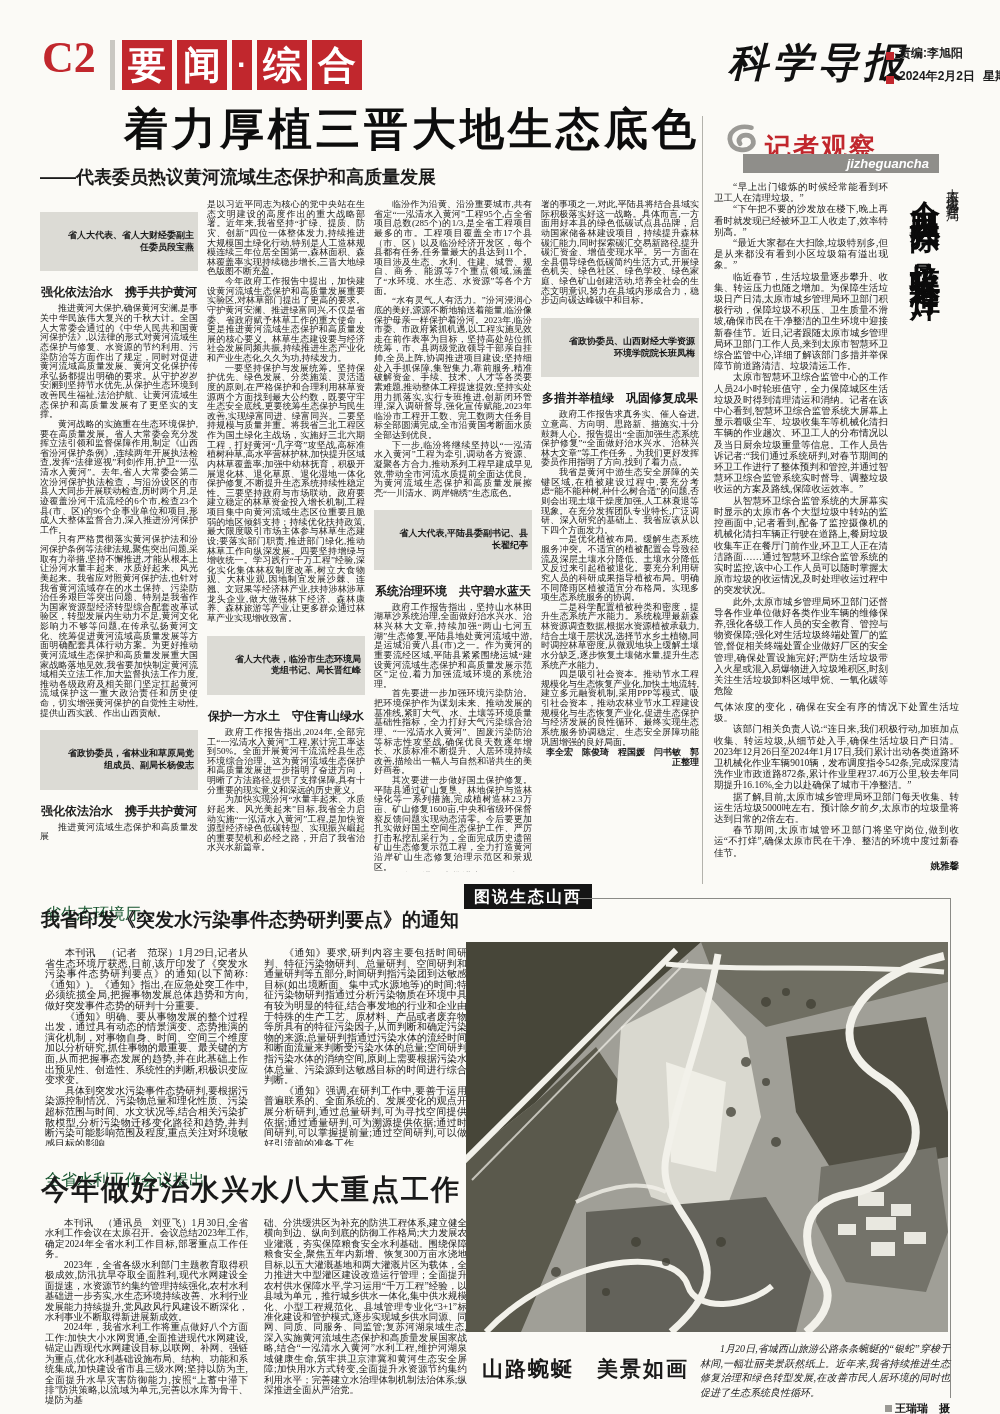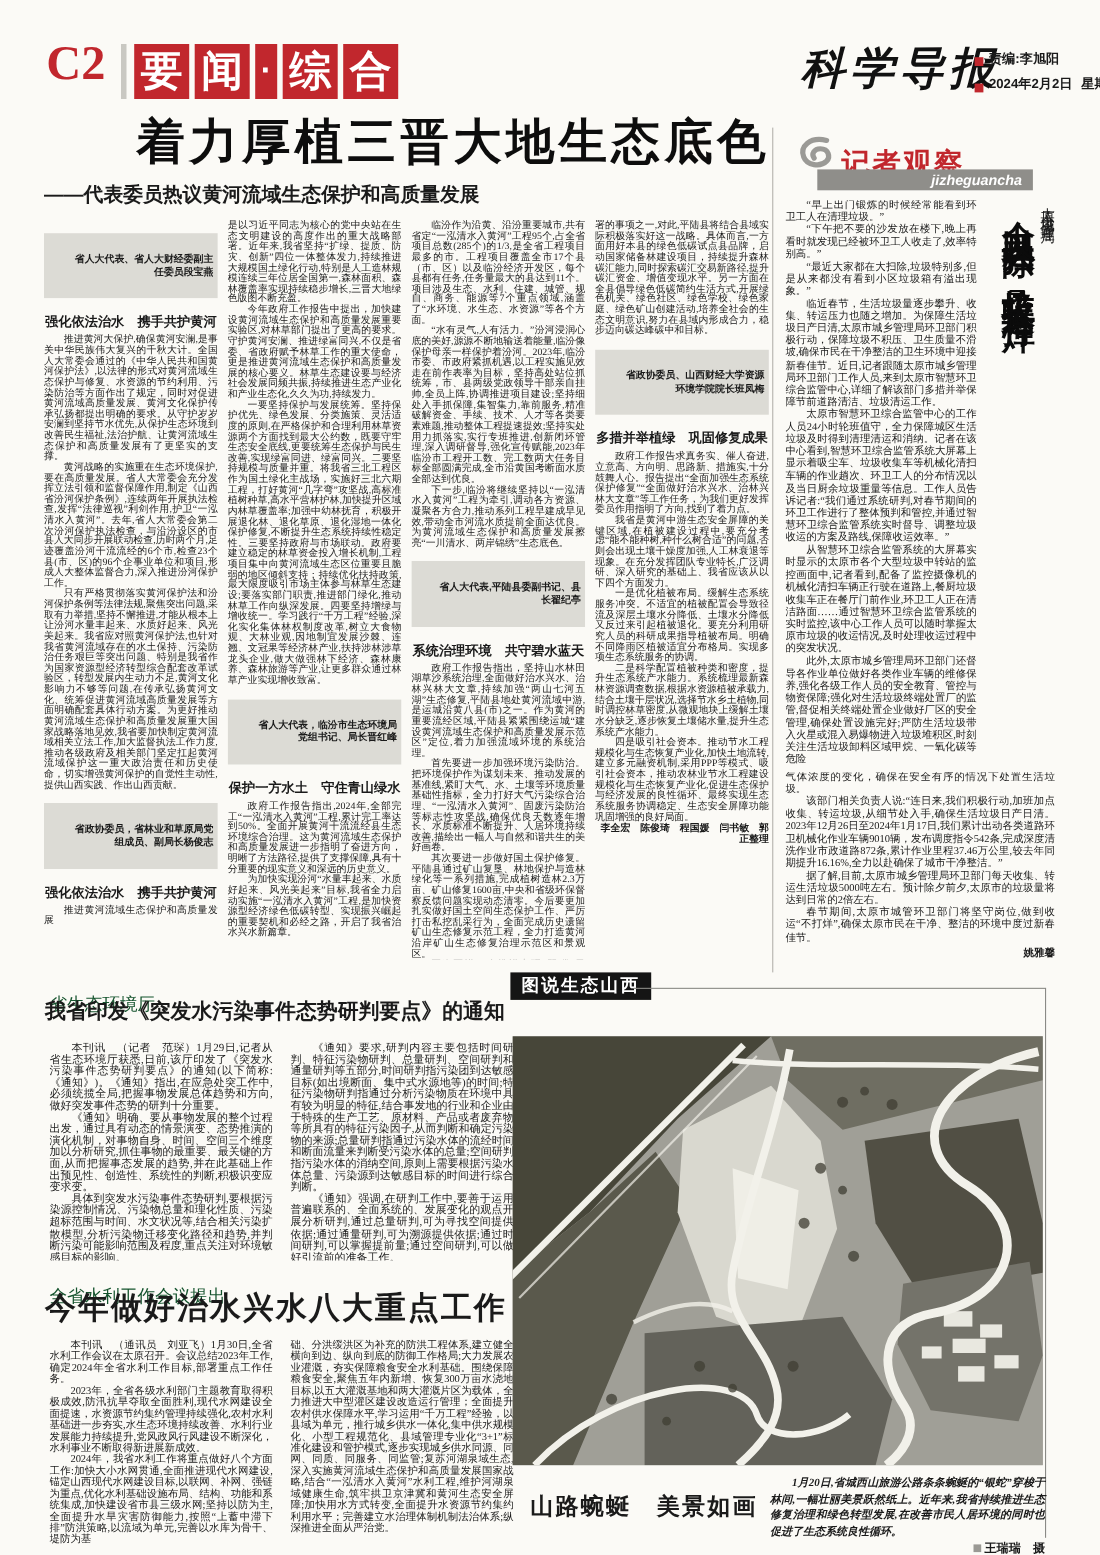--- a/index.html
+++ b/index.html
@@ -67,21 +67,21 @@
   .ph-label { left:464px; top:884px; background:#151515; color:#fff; padding:3px 10px;
               font:bold 16px/1.2 "Liberation Sans","DejaVu Sans",sans-serif; letter-spacing:2px; }
   .ph-topline { left:576px; top:898px; width:374px; height:1px; background:#8a8a86; }
   .ph-vline { left:950px; top:898px; width:1px; height:500px; background:#8a8a86; }
   .photo { left:466px; top:942px; width:482px; height:390px; background:#a09f97; }
   .caption { left:466px; top:1342px; width:484px; display:flex; }
   .cap-title { width:218px; font:bold 21px/1.3 "Liberation Serif",serif; letter-spacing:2px;
                margin-top:14px; margin-left:16px; white-space:nowrap; }
   .cap-right { width:250px; margin-left:0; font:italic 10px/1.45 "Liberation Serif",serif;
                border-bottom:1px solid #666; padding-bottom:5px; text-align:justify; }
-  .cap-right .txt { text-indent:2em;font-weight:bold; }
+  .cap-right .txt { text-indent:2em; }
   .credit { text-align:right; font:bold 11px/1.6 "Liberation Serif",serif; font-style:normal; }
   .credit .csq { display:inline-block; width:7px; height:7px; background:#9a9994; margin-right:3px; }
 </style>
 </head>
 <body>
 
 <div class="page">
 
   <div class="abs edition">C2</div>
   <div class="abs hdr-bar"></div>

